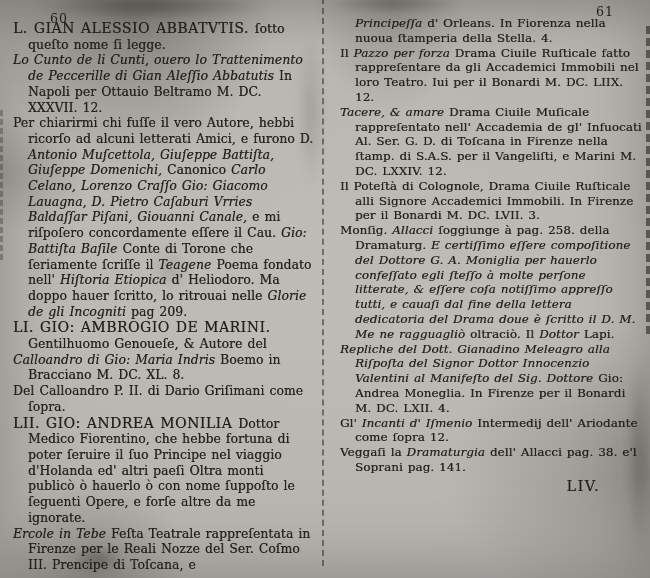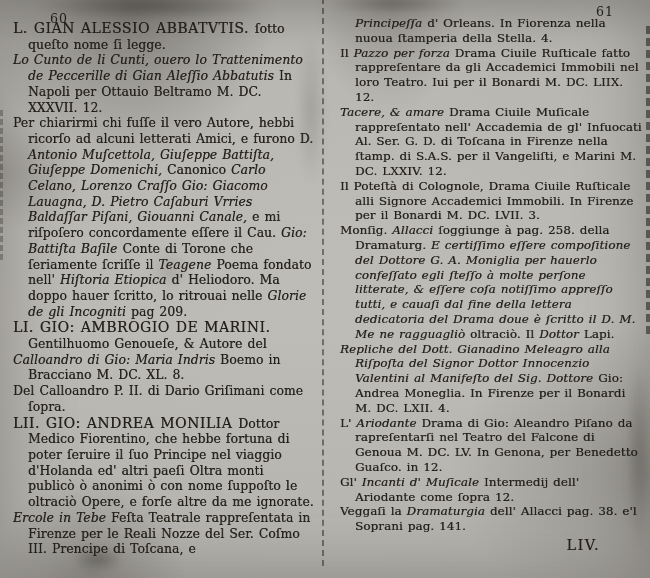--- a/index.html
+++ b/index.html
@@ -69,28 +69,27 @@
   <div class="edge-marks"></div>
   <div class="edge-marks-left"></div>
 
   <div class="col col-left">
       <p class="para entry"><span class="c">L. GIAN ALESSIO ABBATVTIS. </span><span class="r">ſotto queſto nome ſi legge.</span></p>
       <p class="para title"><span class="i">Lo Cunto de li Cunti, ouero lo Trattenimento de Peccerille di Gian Aleſſio Abbatutis </span><span class="r">In Napoli per Ottauio Beltramo M. DC. XXXVII. 12.</span></p>
       <p class="para note"><span class="r">Per chiarirmi chi fuſſe il vero Autore, hebbi ricorſo ad alcuni letterati Amici, e furono D. </span><span class="i">Antonio Muſcettola, Giuſeppe Battiſta, Giuſeppe Domenichi, </span><span class="r">Canonico </span><span class="i">Carlo Celano, Lorenzo Craſſo Gio: Giacomo Lauagna, D. Pietro Caſaburi Vrries Baldaſſar Piſani, Giouanni Canale, </span><span class="r">e mi riſpoſero concordamente eſſere il Cau. </span><span class="i">Gio: Battiſta Baſile </span><span class="r">Conte di Torone che ſeriamente ſcriſſe il </span><span class="i">Teagene </span><span class="r">Poema fondato nell' </span><span class="i">Hiſtoria Etiopica </span><span class="r">d' Heliodoro. Ma doppo hauer ſcritto, lo ritrouai nelle </span><span class="i">Glorie de gli Incogniti </span><span class="r">pag 209.</span></p>
       <p class="para entry"><span class="c">LI. GIO: AMBROGIO DE MARINI. </span><span class="r">Gentilhuomo Genoueſe, &amp; Autore del</span></p>
       <p class="para title"><span class="i">Calloandro di Gio: Maria Indris </span><span class="r">Boemo in Bracciano M. DC. XL. 8.</span></p>
       <p class="para note"><span class="r">Del Calloandro P. II. di Dario Griſimani come ſopra.</span></p>
-      <p class="para entry"><span class="c">LII. GIO: ANDREA MONILIA </span><span class="r">Dottor Medico Fiorentino, che hebbe fortuna di poter ſeruire il ſuo Principe nel viaggio d'Holanda ed' altri paeſi Oltra monti publicò ò anonimi ò con nome ſuppoſto le oltraciò Opere, e forſe altre da me ignorate.</span></p>
+      <p class="para entry"><span class="c">LII. GIO: ANDREA MONILIA </span><span class="r">Dottor Medico Fiorentino, che hebbe fortuna di poter ſeruire il ſuo Principe nel viaggio d'Holanda ed' altri paeſi Oltra monti publicò ò hauerlo ò con nome ſuppoſto le ſeguenti Opere, e forſe altre da me ignorate.</span></p>
       <p class="para title"><span class="i">Ercole in Tebe </span><span class="r">Feſta Teatrale rappreſentata in Firenze per le Reali Nozze del Ser. Coſmo III. Prencipe di Toſcana, e </span></p>
     </div>
   <div class="col col-right">
       <p class="para cont"><span class="i">Principeſſa </span><span class="r">d' Orleans. In Fiorenza nella nuoua ſtamperia della Stella. 4.</span></p>
       <p class="para title"><span class="r">Il </span><span class="i">Pazzo per forza </span><span class="r">Drama Ciuile Ruſticale fatto rappreſentare da gli Accademici Immobili nel loro Teatro. Iui per il Bonardi M. DC. LIIX. 12.</span></p>
       <p class="para title"><span class="i">Tacere, &amp; amare </span><span class="r">Drama Ciuile Muſicale rappreſentato nell' Accademia de gl' Infuocati Al. Ser. G. D. di Toſcana in Firenze nella ſtamp. di S.A.S. per il Vangeliſti, e Marini M. DC. LXXIV. 12.</span></p>
       <p class="para title"><span class="r">Il Poteſtà di Colognole, Drama Ciuile Ruſticale alli Signore Accademici Immobili. In Firenze per il Bonardi M. DC. LVII. 3.</span></p>
       <p class="para note"><span class="r">Monſig. </span><span class="i">Allacci </span><span class="r">ſoggiunge à pag. 258. della Dramaturg. </span><span class="i">E certiſſimo eſſere compoſitione del Dottore G. A. Moniglia per hauerlo confeſſato egli ſteſſo à molte perſone litterate, &amp; eſſere coſa notiſſimo appreſſo tutti, e cauaſi dal fine della lettera dedicatoria del Drama doue è ſcritto il D. M. Me ne ragguagliò </span><span class="r">oltraciò. Il </span><span class="i">Dottor </span><span class="r">Lapi.</span></p>
       <p class="para title"><span class="i">Repliche del Dott. Gianadino Meleagro alla Riſpoſta del Signor Dottor Innocenzio Valentini al Manifeſto del Sig. Dottore </span><span class="r">Gio: Andrea Moneglia. In Firenze per il Bonardi M. DC. LXII. 4.</span></p>
-      <p class="para title"><span class="r">L' </span><span class="i">Ariodante </span><span class="r">Drama di Gio: Aleandro Piſano da rapreſentarſi nel Teatro del Falcone di Genoua M. DC. LV. In Genona, per Benedetto Guaſco. in 12.</span></p>
-      <p class="para title"><span class="r">Gl' </span><span class="i">Incanti d' Muſicale </span><span class="r">Intermedij dell' Ariodante come ſopra 12.</span></p>
+      <p class="para title"><span class="r">Gl' </span><span class="i">Incanti d' Iſmenio </span><span class="r">Intermedij dell' Ariodante come ſopra 12.</span></p>
       <p class="para note"><span class="r">Veggaſi la </span><span class="i">Dramaturgia </span><span class="r">dell' Allacci pag. 38. e'l Soprani pag. 141.</span></p>
       <p class="para catch-right"><span class="r">LIV.</span></p>
     </div>
 </div>
 
 </body></html>

